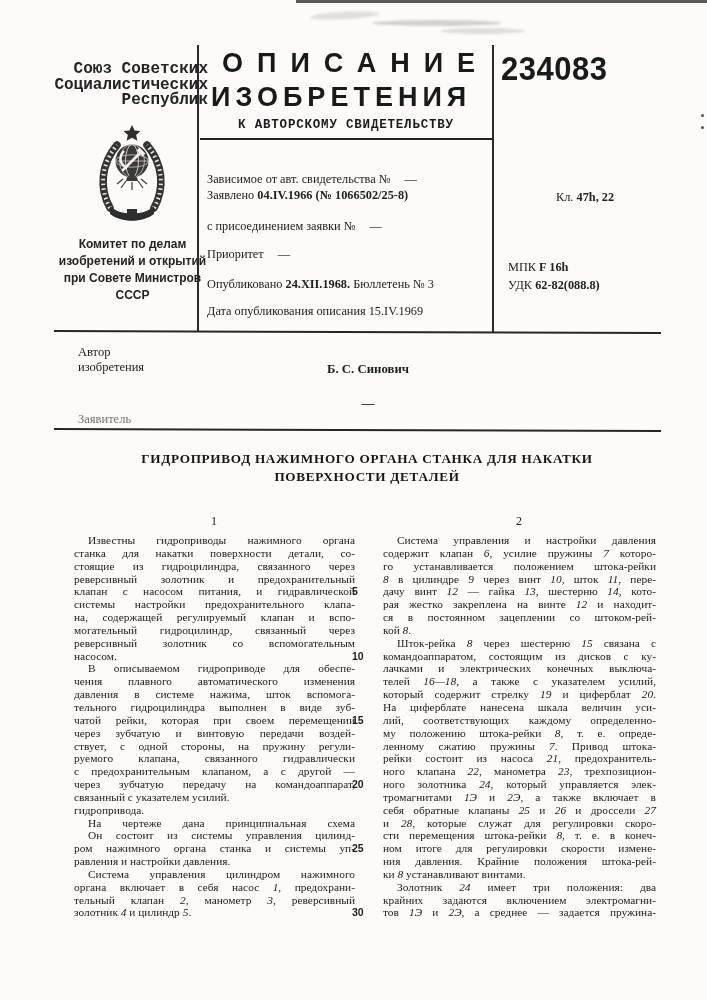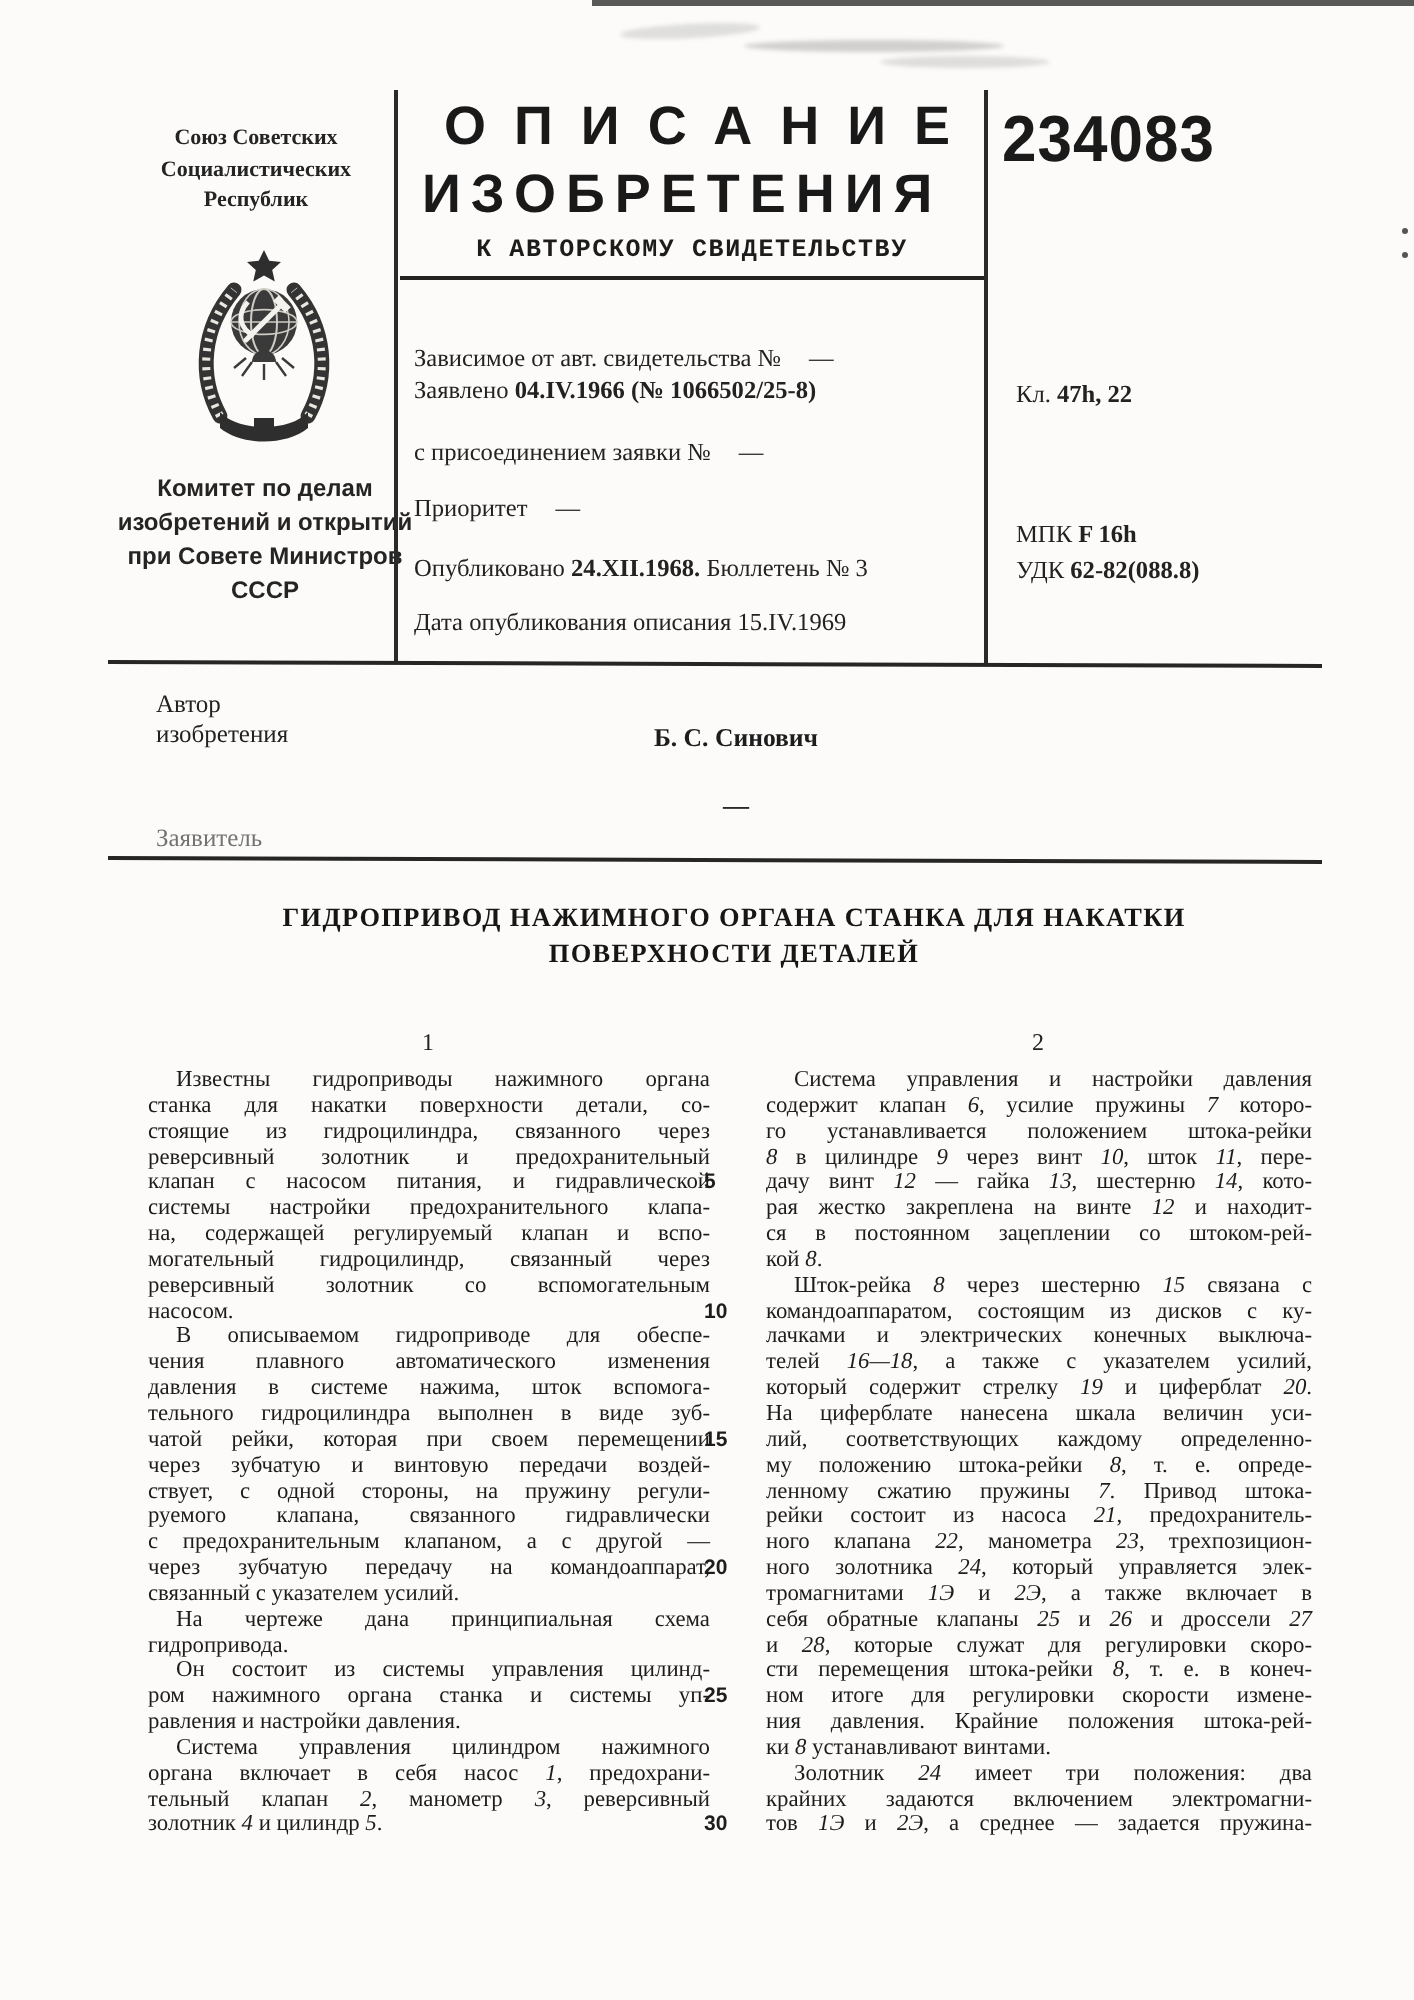--- a/index.html
+++ b/index.html
@@ -7,22 +7,22 @@
     position:relative; width:707px; height:1000px; margin:0 auto;
     background:#fcfbf9; overflow:hidden;
     font-family:"Liberation Serif", serif; color:#1f1f1f;
   }
   .abs{position:absolute;}
   
   .scan-top{left:296px;top:0;width:411px;height:3px;background:#3c3c3c;opacity:.85;}
   .smudge{background:rgba(40,40,40,.14);border-radius:50%;filter:blur(1px);}
   .speck{width:3px;height:3px;background:#555;border-radius:50%;}
   
-  .union{left:48px;top:62px;width:160px;text-align:center;
-    font-family:Liberation Serif, serif;font-weight:bold;font-size:11px;line-height:15.5px;color:#242424;}
+  .union{left:48px;top:62px;width:160px;text-align:right;
+    font-family:Liberation Mono, monospace;font-weight:bold;font-size:16px;line-height:15.5px;color:#242424;}
   .committee{left:50px;top:236px;width:165px;text-align:center;
     font-family:"Liberation Sans", sans-serif;font-weight:bold;font-size:12px;line-height:17px;color:#242424;}
   .emblem{left:93px;top:124px;width:78px;height:98px;}
   
   .vline{width:2px;background:#2a2a2a;}
   .v1{left:197px;top:45px;height:287px;}
   .v2{left:492px;top:45px;height:287px;}
   .subrule{left:200px;top:138px;width:292px;height:2px;background:#222;}
   .hrule{left:54px;width:607px;height:2px;background:#262626;}
   .h1{top:331px;transform:rotate(.18deg);}
@@ -124,21 +124,21 @@
   <div class="abs pubnum">234083</div>
 
   <div class="abs bib bibl" style="top:172px;">
     <span>Зависимое от авт. свидетельства №</span><span class="dashpad">—</span>
   </div>
   <div class="abs bib bibl" style="top:188px;text-align:center;">
     <span>Заявлено</span>
     <b>04.IV.1966</b>
     <b>(№ 1066502/25-8)</b>
   </div>
-  <div class="abs bib bibr" style="top:190px;">
+  <div class="abs bib bibr" style="top:190px;margin-left:48px;">
     <span>Кл.</span>
     <b>47h, 22</b>
   </div>
   <div class="abs bib bibl" style="top:219px;">
     <span>с присоединением заявки №</span><span class="dashpad">—</span>
   </div>
   <div class="abs bib bibl" style="top:247px;">
     <span>Приоритет</span><span class="dashpad">—</span>
   </div>
   <div class="abs bib bibr" style="top:260px;">
@@ -190,22 +190,22 @@
       <div class="bline">чения плавного автоматического изменения</div>
       <div class="bline">давления в системе нажима, шток вспомога-</div>
       <div class="bline">тельного гидроцилиндра выполнен в виде зуб-</div>
       <div class="bline">чатой рейки, которая при своем перемещении</div>
       <div class="bline">через зубчатую и винтовую передачи воздей-</div>
       <div class="bline">ствует, с одной стороны, на пружину регули-</div>
       <div class="bline">руемого клапана, связанного гидравлически</div>
       <div class="bline">с предохранительным клапаном, а с другой —</div>
       <div class="bline">через зубчатую передачу на командоаппарат,</div>
       <div class="bline pend">связанный с указателем усилий.</div>
+      <div class="bline pend">гидропривода.</div>
       <div class="bline pstart">На чертеже дана принципиальная схема</div>
-      <div class="bline pend">гидропривода.</div>
       <div class="bline pstart">Он состоит из системы управления цилинд-</div>
       <div class="bline">ром нажимного органа станка и системы уп-</div>
       <div class="bline pend">равления и настройки давления.</div>
       <div class="bline pstart">Система управления цилиндром нажимного</div>
       <div class="bline">органа включает в себя насос <em>1</em>, предохрани-</div>
       <div class="bline">тельный клапан <em>2</em>, манометр <em>3</em>, реверсивный</div>
       <div class="bline pend">золотник <em>4</em> и цилиндр <em>5</em>.</div>
     </div>
   <div class="abs bodycol rightcol" id="rightcol">
       <div class="bline pstart">Система управления и настройки давления</div>

